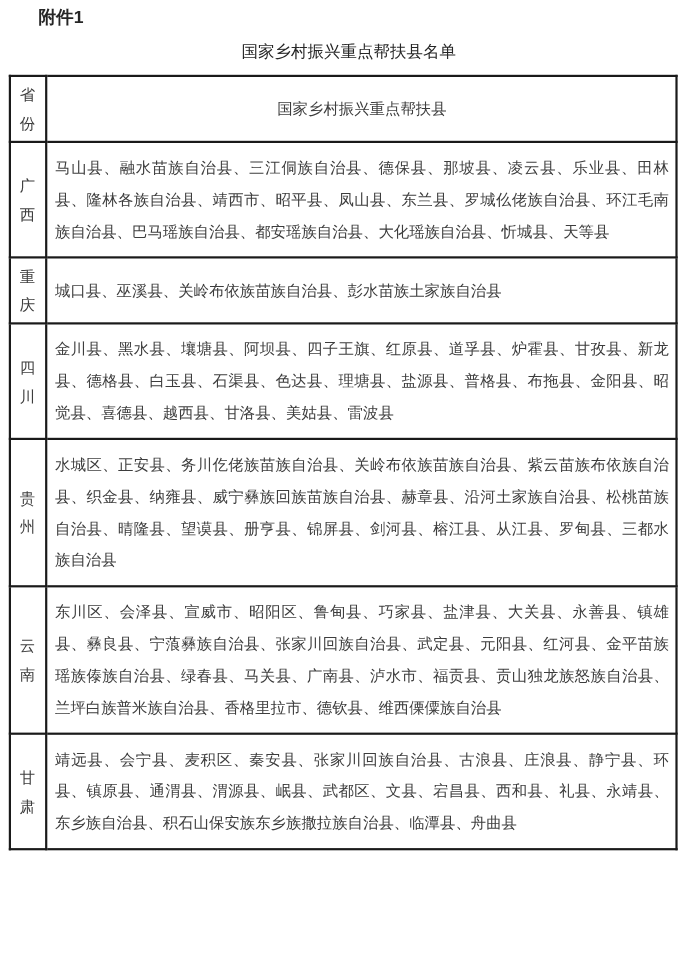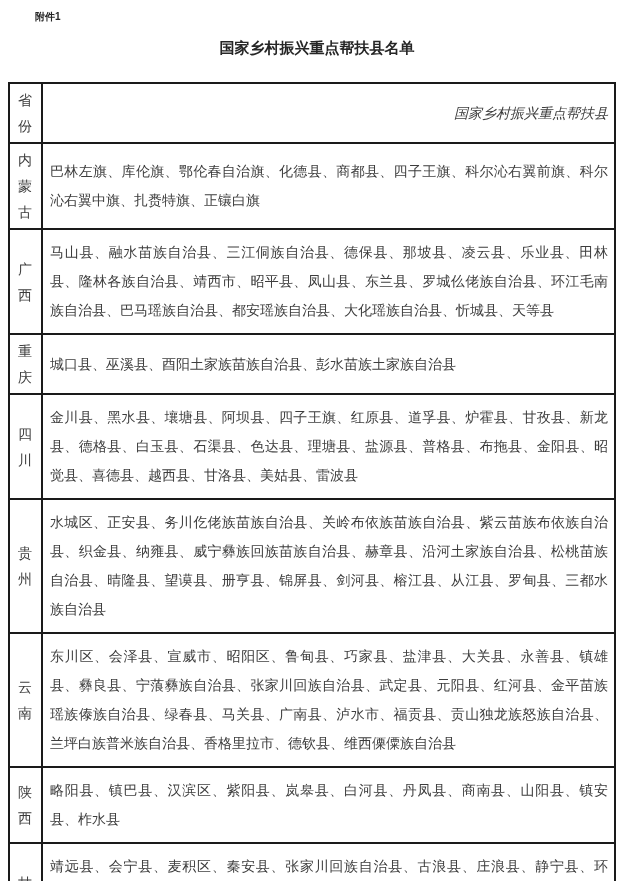--- a/index.html
+++ b/index.html
@@ -10,32 +10,32 @@
   }
   body {
     height: 881px;
     overflow: hidden;
   }
   .doc {
     padding-top: 9px;
   }
   .attachment-label {
     margin-left: 35px;
-    font-size: 10px;
+    font-size: 16px;
     font-weight: bold;
     color: #262626;
     line-height: 16px;
   }
   .doc-title {
     text-align: center;
     font-size: 15px;
-    font-weight: bold;
+    font-weight: normal;
     color: #262626;
     margin-top: 14px;
-    margin-bottom: 25px;
+    margin-bottom: 11px;
     line-height: 18px;
   }
   table.county-table {
     border-collapse: collapse;
     table-layout: fixed;
     width: 608px;
     margin-left: 8px;
     background: #ffffff;
   }
   table.county-table col.province-col { width: 33px; }
@@ -52,75 +52,67 @@
     word-break: break-all;
     line-height: 26px;
     padding: 3px 8px;
   }
   td.counties-cell, th.counties-cell {
     text-align: justify;
     line-height: 29px;
     padding: 8px 6px 8px 7px;
     word-break: break-all;
   }
-  th.counties-cell { text-align: right; font-style: italic; }
+  th.counties-cell { text-align: center; }
 </style>
 </head>
 <body>
 
 <div class="doc">
   <div class="attachment-label">附件1</div>
 
   <div class="doc-title">国家乡村振兴重点帮扶县名单</div>
 
   <table class="county-table">
     <colgroup>
       <col class="province-col">
       <col>
     </colgroup>
     <tbody>
       <tr>
         <th class="province-cell">省份</th>
         <th class="counties-cell">国家乡村振兴重点帮扶县</th>
       </tr>
 
-  <tr>
-    <td class="province-cell">内蒙古</td>
-    <td class="counties-cell">巴林左旗、库伦旗、鄂伦春自治旗、化德县、商都县、四子王旗、科尔沁右翼前旗、科尔沁右翼中旗、扎赉特旗、正镶白旗</td>
-  </tr>
 
   <tr>
     <td class="province-cell">广西</td>
     <td class="counties-cell">马山县、融水苗族自治县、三江侗族自治县、德保县、那坡县、凌云县、乐业县、田林县、隆林各族自治县、靖西市、昭平县、凤山县、东兰县、罗城仫佬族自治县、环江毛南族自治县、巴马瑶族自治县、都安瑶族自治县、大化瑶族自治县、忻城县、天等县</td>
   </tr>
 
   <tr>
     <td class="province-cell">重庆</td>
-    <td class="counties-cell">城口县、巫溪县、酉阳土家族苗族自治县、彭水苗族土家族自治县</td>
+    <td class="counties-cell">城口县、巫溪县、关岭布依族苗族自治县、彭水苗族土家族自治县</td>
   </tr>
 
   <tr>
     <td class="province-cell">四川</td>
     <td class="counties-cell">金川县、黑水县、壤塘县、阿坝县、四子王旗、红原县、道孚县、炉霍县、甘孜县、新龙县、德格县、白玉县、石渠县、色达县、理塘县、盐源县、普格县、布拖县、金阳县、昭觉县、喜德县、越西县、甘洛县、美姑县、雷波县</td>
   </tr>
 
   <tr>
     <td class="province-cell">贵州</td>
     <td class="counties-cell">水城区、正安县、务川仡佬族苗族自治县、关岭布依族苗族自治县、紫云苗族布依族自治县、织金县、纳雍县、威宁彝族回族苗族自治县、赫章县、沿河土家族自治县、松桃苗族自治县、晴隆县、望谟县、册亨县、锦屏县、剑河县、榕江县、从江县、罗甸县、三都水族自治县</td>
   </tr>
 
   <tr>
     <td class="province-cell">云南</td>
     <td class="counties-cell">东川区、会泽县、宣威市、昭阳区、鲁甸县、巧家县、盐津县、大关县、永善县、镇雄县、彝良县、宁蒗彝族自治县、张家川回族自治县、武定县、元阳县、红河县、金平苗族瑶族傣族自治县、绿春县、马关县、广南县、泸水市、福贡县、贡山独龙族怒族自治县、兰坪白族普米族自治县、香格里拉市、德钦县、维西傈僳族自治县</td>
   </tr>
 
-  <tr>
-    <td class="province-cell">陕西</td>
-    <td class="counties-cell">略阳县、镇巴县、汉滨区、紫阳县、岚皋县、白河县、丹凤县、商南县、山阳县、镇安县、柞水县</td>
-  </tr>
 
   <tr>
     <td class="province-cell">甘肃</td>
     <td class="counties-cell">靖远县、会宁县、麦积区、秦安县、张家川回族自治县、古浪县、庄浪县、静宁县、环县、镇原县、通渭县、渭源县、岷县、武都区、文县、宕昌县、西和县、礼县、永靖县、东乡族自治县、积石山保安族东乡族撒拉族自治县、临潭县、舟曲县</td>
   </tr>
 
 </tbody>
   </table>
 </div>
 

